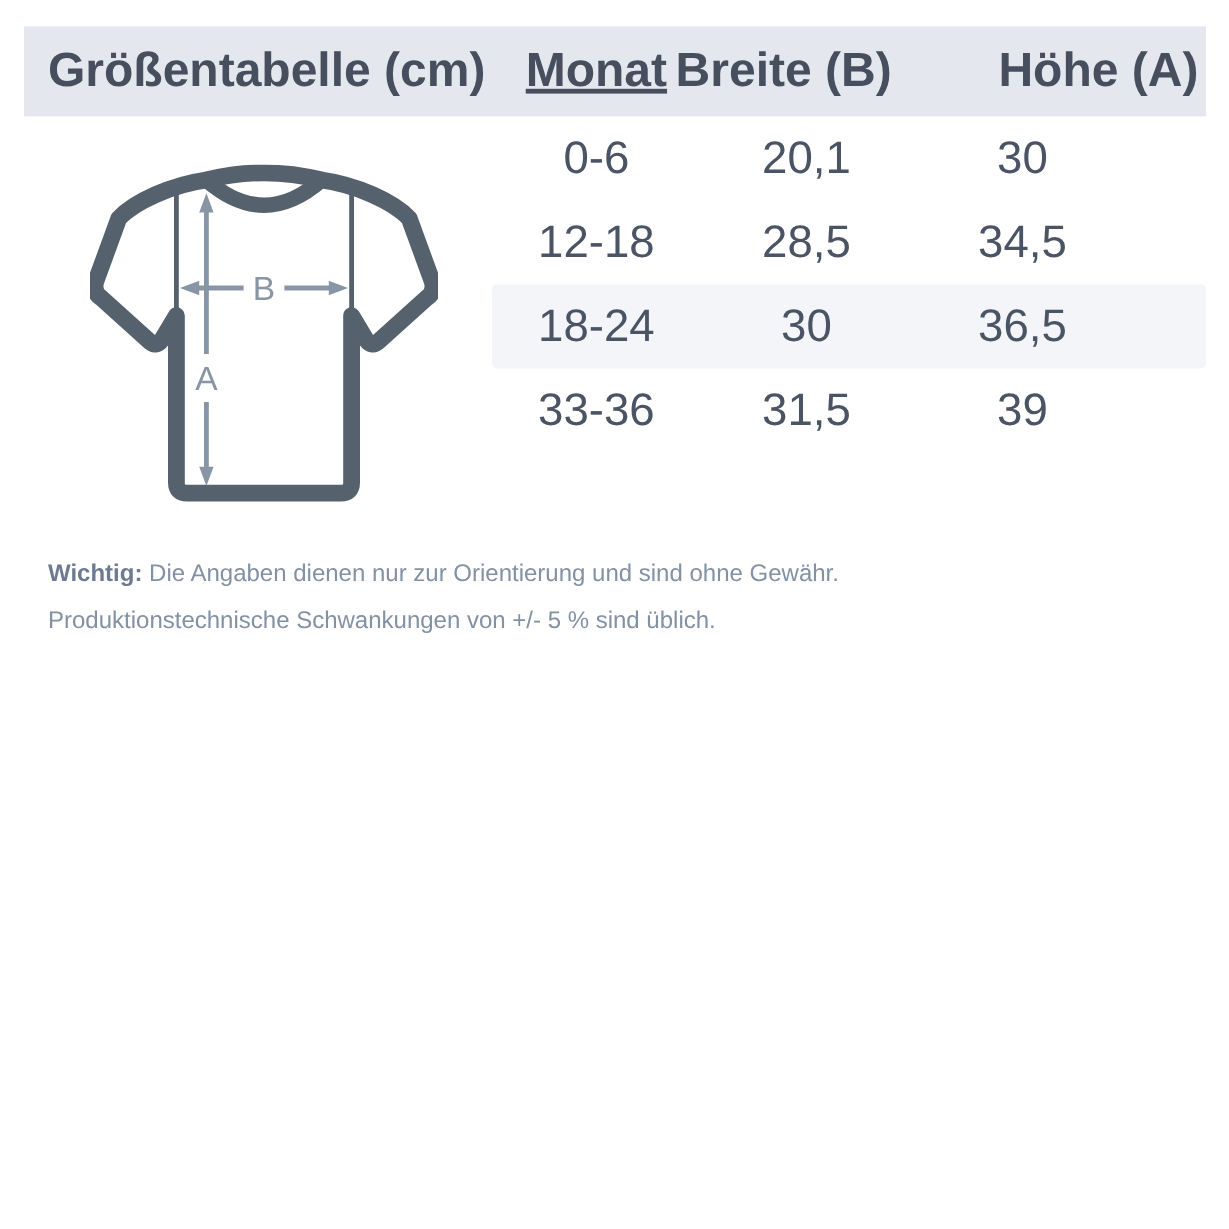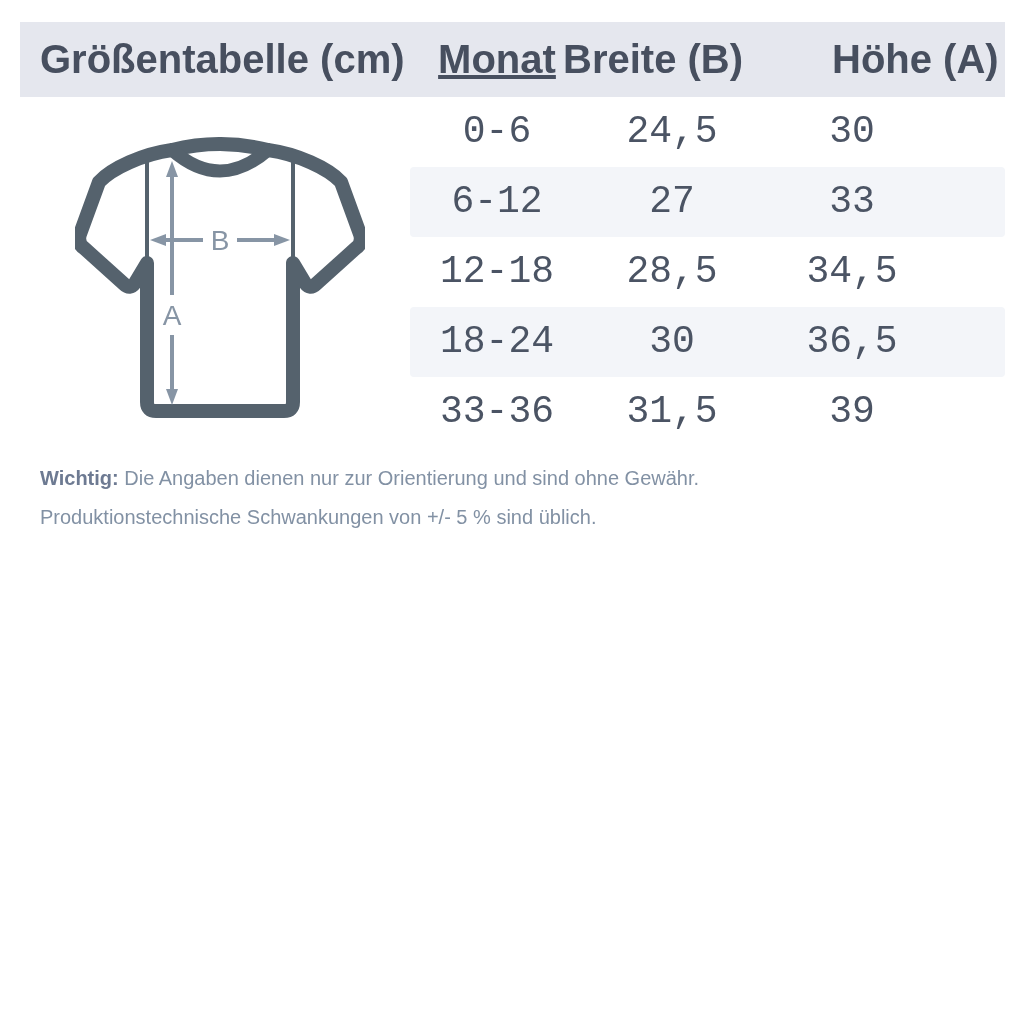--- a/index.html
+++ b/index.html
@@ -53,21 +53,20 @@
     background: #f3f5f9;
     border-radius: 4px;
   }
   .cell {
     position: absolute;
     top: 0; height: 70px; line-height: 70px;
     width: 160px; text-align: center;
     font-size: 38px;
     color: #4b5464;
     white-space: nowrap;
-    font-family: Liberation Mono, monospace;
   }
   .c1 { left: 417px; }
   .c2 { left: 592px; }
   .c3 { left: 772px; }
 
   
   .tshirt {
     position: absolute;
     left: 75px; top: 137px;
     width: 290px; height: 290px;
@@ -148,27 +147,22 @@
       <line class="measure-line" x1="162" y1="103" x2="201" y2="103"></line>
       <polygon class="measure-head" points="75,103 91,97 91,109"></polygon>
       <polygon class="measure-head" points="215,103 199,97 199,109"></polygon>
       <text class="measure-label" x="145" y="113" text-anchor="middle">B</text>
     </g>
   </svg>
 
   <div class="rows">
     <div class="row">
       <span class="cell c1">0-6</span>
-      <span class="cell c2">24,5</span>
+      <span class="cell c2">20,1</span>
       <span class="cell c3">30</span>
-    </div>
-    <div class="row striped">
-      <span class="cell c1">6-12</span>
-      <span class="cell c2">27</span>
-      <span class="cell c3">33</span>
     </div>
     <div class="row">
       <span class="cell c1">12-18</span>
       <span class="cell c2">28,5</span>
       <span class="cell c3">34,5</span>
     </div>
     <div class="row striped">
       <span class="cell c1">18-24</span>
       <span class="cell c2">30</span>
       <span class="cell c3">36,5</span>

